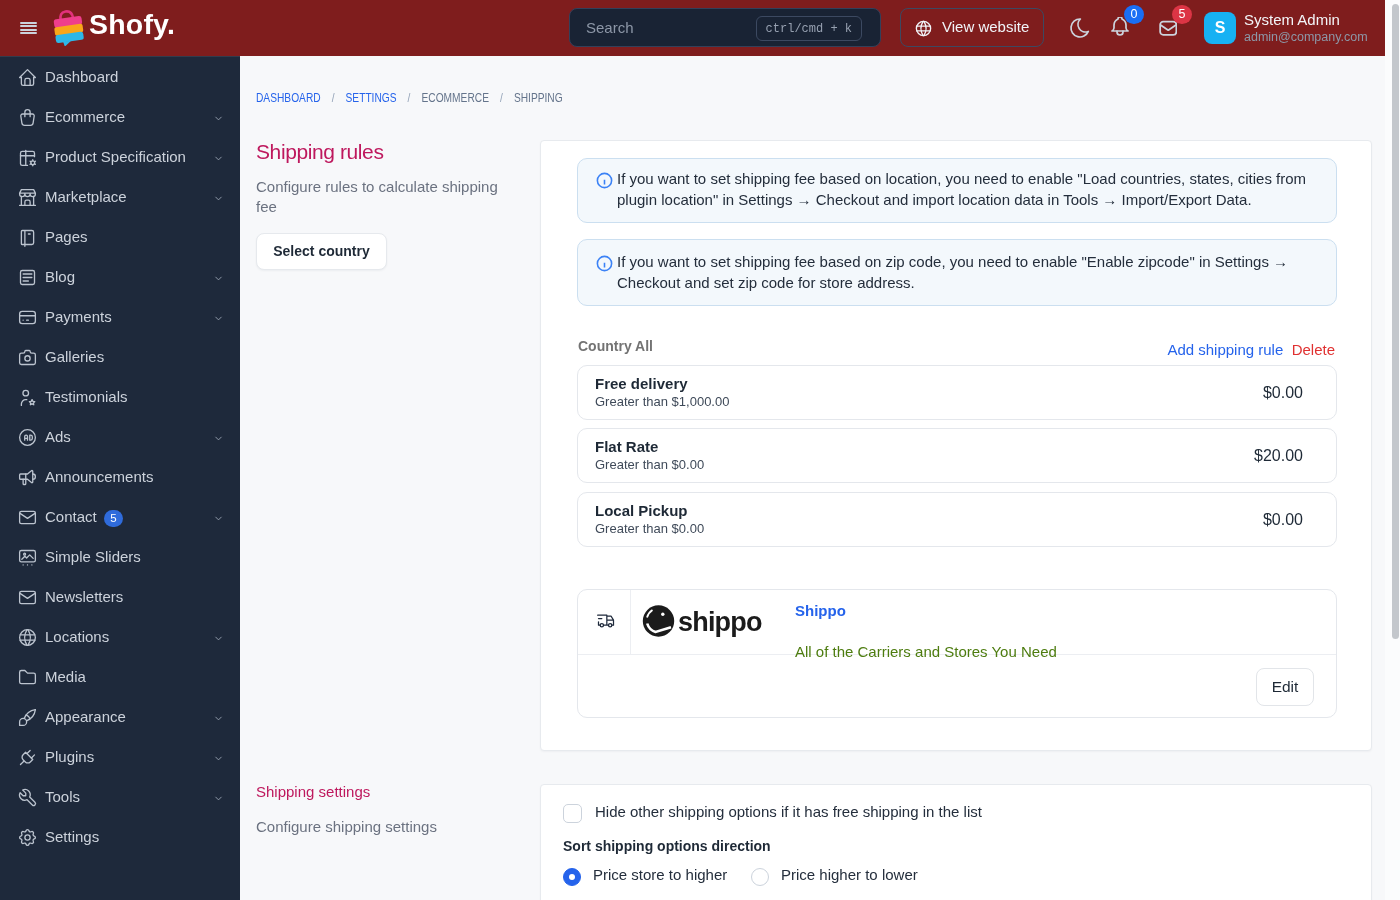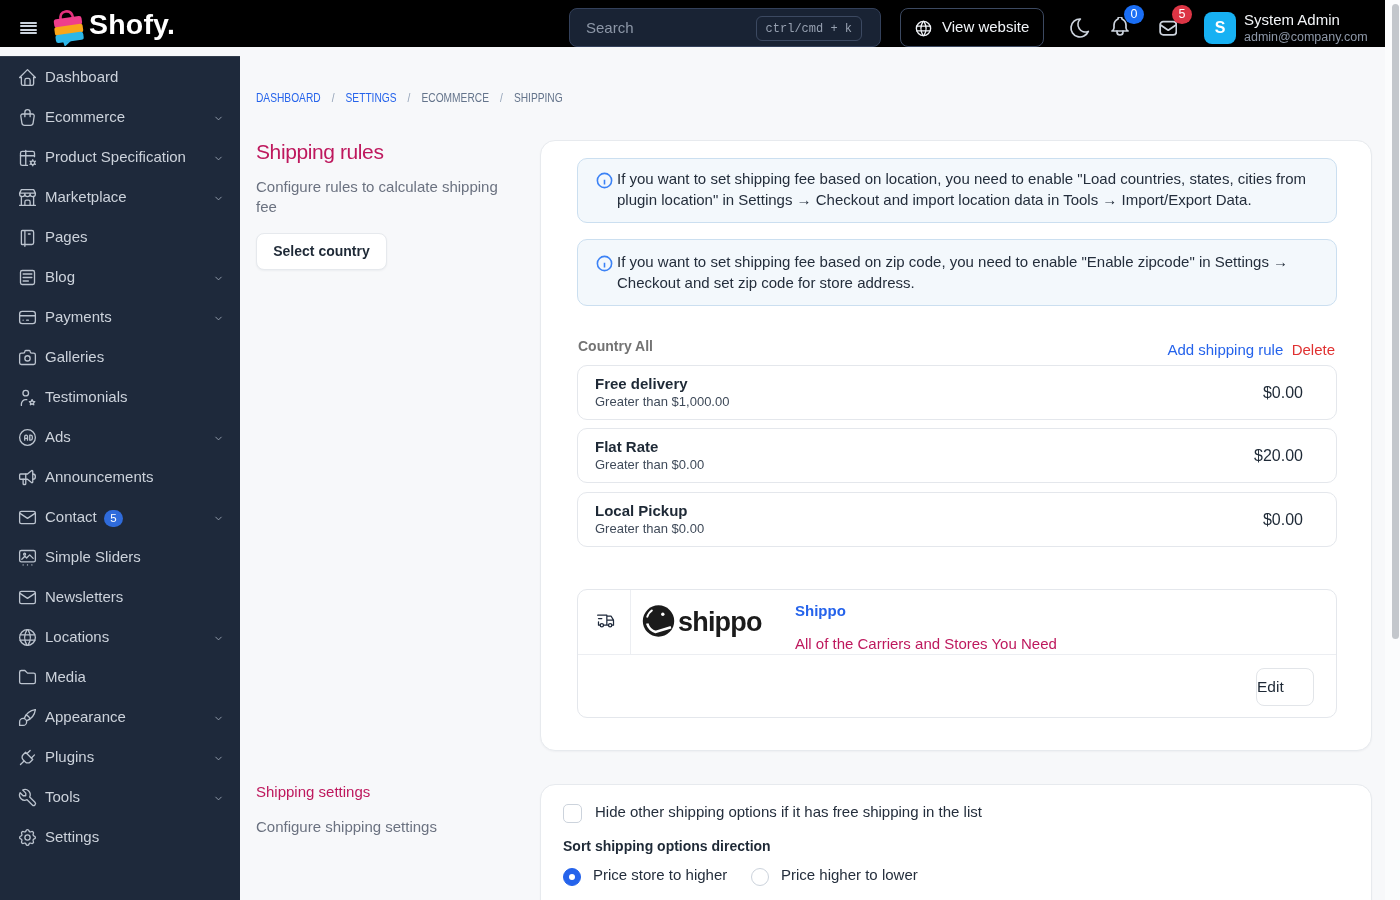--- a/index.html
+++ b/index.html
@@ -1,19 +1,19 @@
 <!DOCTYPE html>
 <html><head>
 <meta charset="utf-8">
 <style>
 *{margin:0;padding:0;box-sizing:border-box}
 html,body{width:1400px;height:900px;overflow:hidden}
 body{font-family:"Liberation Sans",sans-serif;background:#f7f8fa;position:relative}
 
-#topbar{position:absolute;left:0;top:0;width:1385px;height:47px;background:#000000}
+#topbar{position:absolute;left:0;top:0;width:1385px;height:56px;background:#7f1d1d}
 #burger{position:absolute;left:20px;top:22px;width:17px;height:13px}
 #burger div{height:2px;background:#cbd3dd;border-radius:1px;margin-bottom:1.4px}
 #logo{position:absolute;left:47.5px;top:4px}
 #brand{position:absolute;left:89px;top:8px;font-size:28.5px;font-weight:bold;color:#fff;letter-spacing:.2px}
 #search{position:absolute;left:569px;top:8px;width:312px;height:39px;background:#192334;border:1px solid #33405a;border-radius:8px}
 #search .ph{position:absolute;left:16px;top:10px;font-size:15px;color:#8d97a7}
 #search .kbd{position:absolute;right:18px;top:7px;height:25px;padding:4.5px 9px;border:1px solid #3c4961;border-radius:6px;font-family:"Liberation Mono",monospace;font-size:12px;color:#97a1b1}
 #viewsite{position:absolute;left:900px;top:8px;width:144px;height:39px;border:1px solid #3c4961;border-radius:8px;color:#f1f4f8;font-size:15px}
 #viewsite span{position:absolute;left:41px;top:9px}
 #viewsite svg{position:absolute;left:13px;top:10px}
@@ -32,42 +32,42 @@
 .mi .lbl{position:absolute;left:45px;top:11px;font-size:15px;color:#ccd2db}
 .mi svg.chev{position:absolute;left:213px;top:16px;width:11px;height:11px;color:#97a1b0;fill:none;stroke:currentColor;stroke-width:2;stroke-linecap:round;stroke-linejoin:round}
 .mi .cnt{position:absolute;left:104px;top:13px;width:19px;height:17px;background:#2f6bdb;border-radius:9px;color:#fff;font-size:11.5px;text-align:center;line-height:17px}
 
 #crumbs{position:absolute;left:256px;top:91px;font-size:12px;letter-spacing:0;color:#64748b;transform:scaleX(.85);transform-origin:0 0}
 #crumbs a{color:#2563eb;text-decoration:none}
 #crumbs .sep{margin:0 13px;color:#94a3b8}
 h1.sec{position:absolute;left:256px;font-size:21px;font-weight:normal;color:#be185d;letter-spacing:-.4px}
 .secdesc{position:absolute;left:256px;font-size:15px;line-height:20px;color:#6b7280}
 #selcountry{position:absolute;left:256px;top:233px;width:131px;height:37px;background:#fff;border:1px solid #e6e9ed;border-radius:8px;box-shadow:0 1px 2px rgba(20,30,50,.05);font-size:14px;font-weight:bold;color:#1e2936;text-align:center;line-height:35px}
-.card{position:absolute;left:540px;width:832px;background:#fff;border:1px solid #e7eaee;border-radius:15px;box-shadow:0 1px 2px rgba(20,30,50,.04)}
+.card{position:absolute;left:540px;width:832px;background:#fff;border:1px solid #e7eaee;border-radius:4px;box-shadow:0 1px 2px rgba(20,30,50,.04)}
 #card1{top:140px;height:611px}
 #card2{top:784px;height:160px}
 .alert{position:absolute;left:36px;width:760px;background:#f3f8fc;border:1px solid #cbdff0;border-radius:10px;font-size:15px;line-height:20.5px;color:#242e3c}
 .alert svg{position:absolute;left:17px;top:12px;color:#3b82f6}
 .alert .txt{position:absolute;left:39px;top:10px}
 #countryall{position:absolute;left:37px;top:197px;font-size:14px;font-weight:bold;color:#737373}
 #rulelinks{position:absolute;right:36px;top:200px;font-size:15px}
 #rulelinks a{text-decoration:none}
 .rrow{position:absolute;left:36px;width:760px;height:55px;border:1px solid #e4e7ec;border-radius:10px}
 .rrow .t{position:absolute;left:17px;top:9px;font-size:15px;font-weight:bold;color:#1e2936}
 .rrow .s{position:absolute;left:17px;top:28px;font-size:13px;color:#3f4a59}
 .rrow .p{position:absolute;right:33px;top:18px;font-size:16px;color:#1e2936}
 #shippobox{position:absolute;left:36px;top:448px;width:760px;height:129px;border:1px solid #e4e7ec;border-radius:10px}
 #shippobox .icell{position:absolute;left:0;top:0;width:53px;height:64px;border-right:1px solid #eceef2;color:#1e293b}
 #shippobox .icell svg{position:absolute;left:18px;top:20.5px}
 #shippobox .hr{position:absolute;left:0;top:64px;width:758px;height:1px;background:#eceef2}
 #shippologo{position:absolute;left:64px;top:14px}
 #shippotxt{position:absolute;left:217px;top:12px;font-size:15px}
 #shippotxt a{color:#2563eb;font-weight:bold;text-decoration:none}
-#shippotxt div{margin-top:16px;color:#be185d;font-size:15px}
-#editbtn{position:absolute;right:22px;top:78px;width:58px;height:38px;background:#fff;border:1px solid #e2e5e9;border-radius:8px;font-size:15.5px;color:#1e2936;line-height:36px}
+#shippotxt div{margin-top:24px;color:#4d7c0f;font-size:15px}
+#editbtn{position:absolute;right:22px;top:78px;width:58px;height:38px;background:#fff;border:1px solid #e2e5e9;border-radius:8px;font-size:15.5px;color:#1e2936;text-align:center;line-height:36px}
 
 #chk{position:absolute;left:22px;top:19px;width:19px;height:19px;border:1.5px solid #ccd3dc;border-radius:5px;background:#fff}
 #chklbl{position:absolute;left:54px;top:18px;font-size:15px;color:#242e3c}
 #sortlbl{position:absolute;left:22px;top:53px;font-size:14px;font-weight:bold;color:#1e2936}
 .radio{position:absolute;top:83px;width:18px;height:18px;border-radius:50%}
 #r1{left:22px;background:#2563eb;border:1px solid #2563eb}
 #r1 i{position:absolute;left:5px;top:5px;width:6px;height:6px;border-radius:50%;background:#fff}
 #r2{left:210px;background:#fff;border:1.5px solid #ccd3dc}
 .rlbl{position:absolute;top:81px;font-size:15px;color:#242e3c}
 </style>

